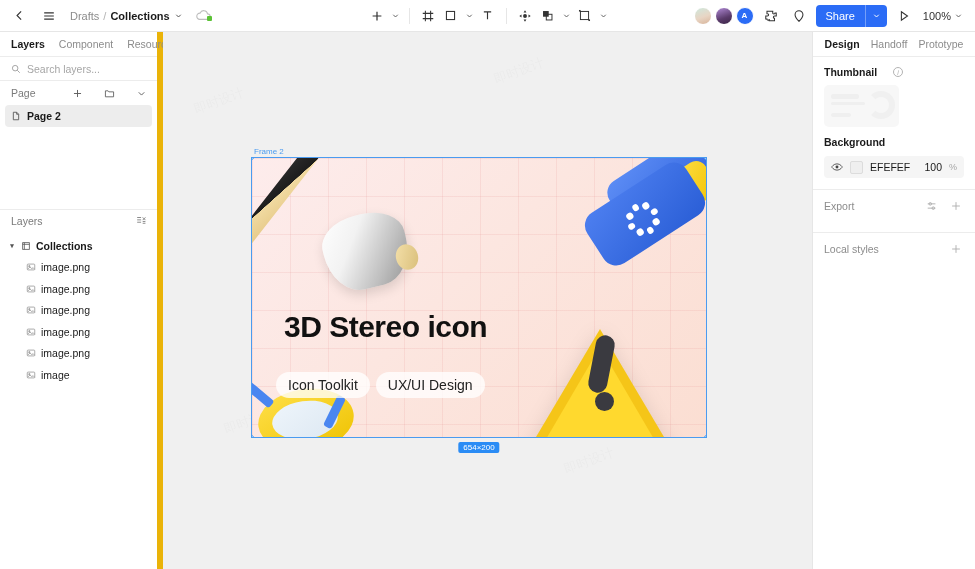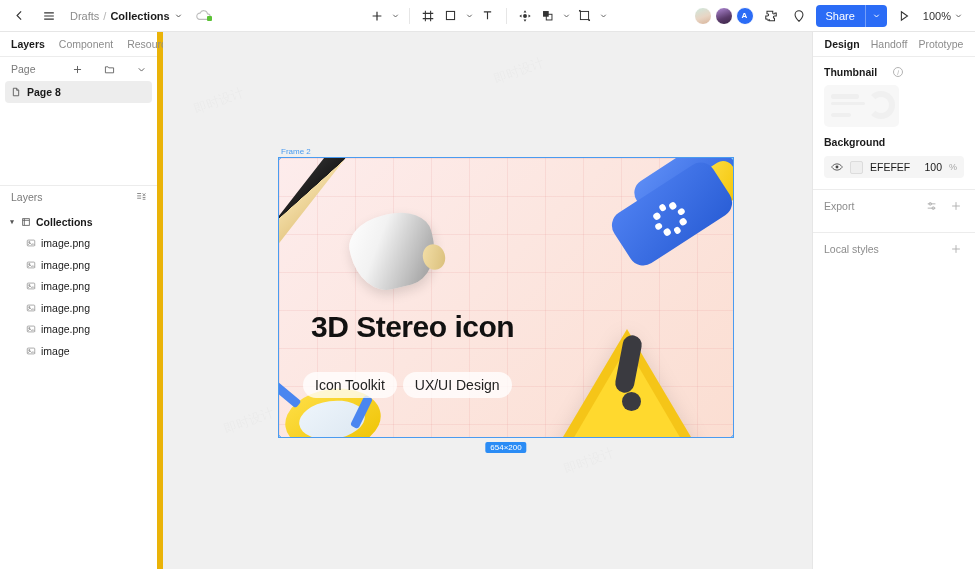--- a/index.html
+++ b/index.html
@@ -130,21 +130,21 @@
 
   
   .canvas {
     flex: 1; position: relative; background: #f0f0f0; overflow: hidden;
   }
   .watermark {
     position: absolute; color: rgba(0,0,0,0.022);
     font-size: 13px; transform: rotate(-20deg);
     white-space: nowrap; pointer-events: none; user-select: none;
   }
-  .frame-wrap { position: absolute; left: 116px; top: 126px; }
+  .frame-wrap { position: absolute; left: 89px; top: 126px; }
   .frame-label {
     position: absolute; top: -11px; left: 2px;
     font-size: 8px; color: #4a9bf0; white-space: nowrap;
   }
   .frame {
     width: 454px; height: 279px; position: relative;
     overflow: hidden;
     outline: 1px solid #4a9bf0;
     background: linear-gradient(135deg,#fdecec 0%,#fce6e0 45%,#fbded2 100%);
   }
@@ -476,20 +476,29 @@
   <div class="body">
 
     <div class="left-panel">
 
       <div class="lp-tabs">
         <div class="lp-tab active">Layers</div>
         <div class="lp-tab">Component</div>
         <div class="lp-tab">Resource</div>
       </div>
 
+      <div class="lp-search">
+        <span>
+          <svg width="10" height="10" viewBox="0 0 12 12" fill="none" stroke="#a6a6a6" stroke-width="1.2">
+            <circle cx="5" cy="5" r="3.3"></circle>
+              <path d="M7.5 7.5 L10.5 10.5"></path>
+          </svg>
+        </span>
+        <span class="lp-search-text">Search layers...</span>
+      </div>
 
       <div class="lp-section">
         <span class="lp-section-title">Page</span>
         <span class="mini-btn">
           <svg width="11" height="11" viewBox="0 0 14 14" stroke="#5c5c5c" stroke-width="1.2">
               <path d="M7 2.5v9M2.5 7h9"></path>
             </svg>
         </span>
         <span class="mini-btn">
           <svg width="11" height="11" viewBox="0 0 14 14" fill="none" stroke="#5c5c5c" stroke-width="1.1">
@@ -504,21 +513,21 @@
       </div>
 
       <div class="page-list">
         <div class="page-item selected">
           <span>
             <svg width="10" height="10" viewBox="0 0 12 12" fill="none" stroke="#5c5c5c" stroke-width="1.1">
               <path d="M2.8 1.5h4l2.4 2.4v6.6H2.8z"></path>
                 <path d="M6.8 1.5v2.4h2.4"></path>
             </svg>
           </span>
-          <span>Page 8</span>
+          <span>Page 2</span>
         </div>
       </div>
 
       <div class="layers-header">
         <span class="layers-title">Layers</span>
         <span class="mini-btn">
           <svg width="11" height="11" viewBox="0 0 14 14" fill="none" stroke="#7a7a7a" stroke-width="1.1">
             <path d="M1.5 3.2h5M1.5 6.2h5M1.5 9.2h5"></path>
             <path d="M8.5 3 L12 6.5M12 3 L8.5 6.5M8.5 8.2h3.5M8.5 10.5h3.5"></path>
           </svg>

